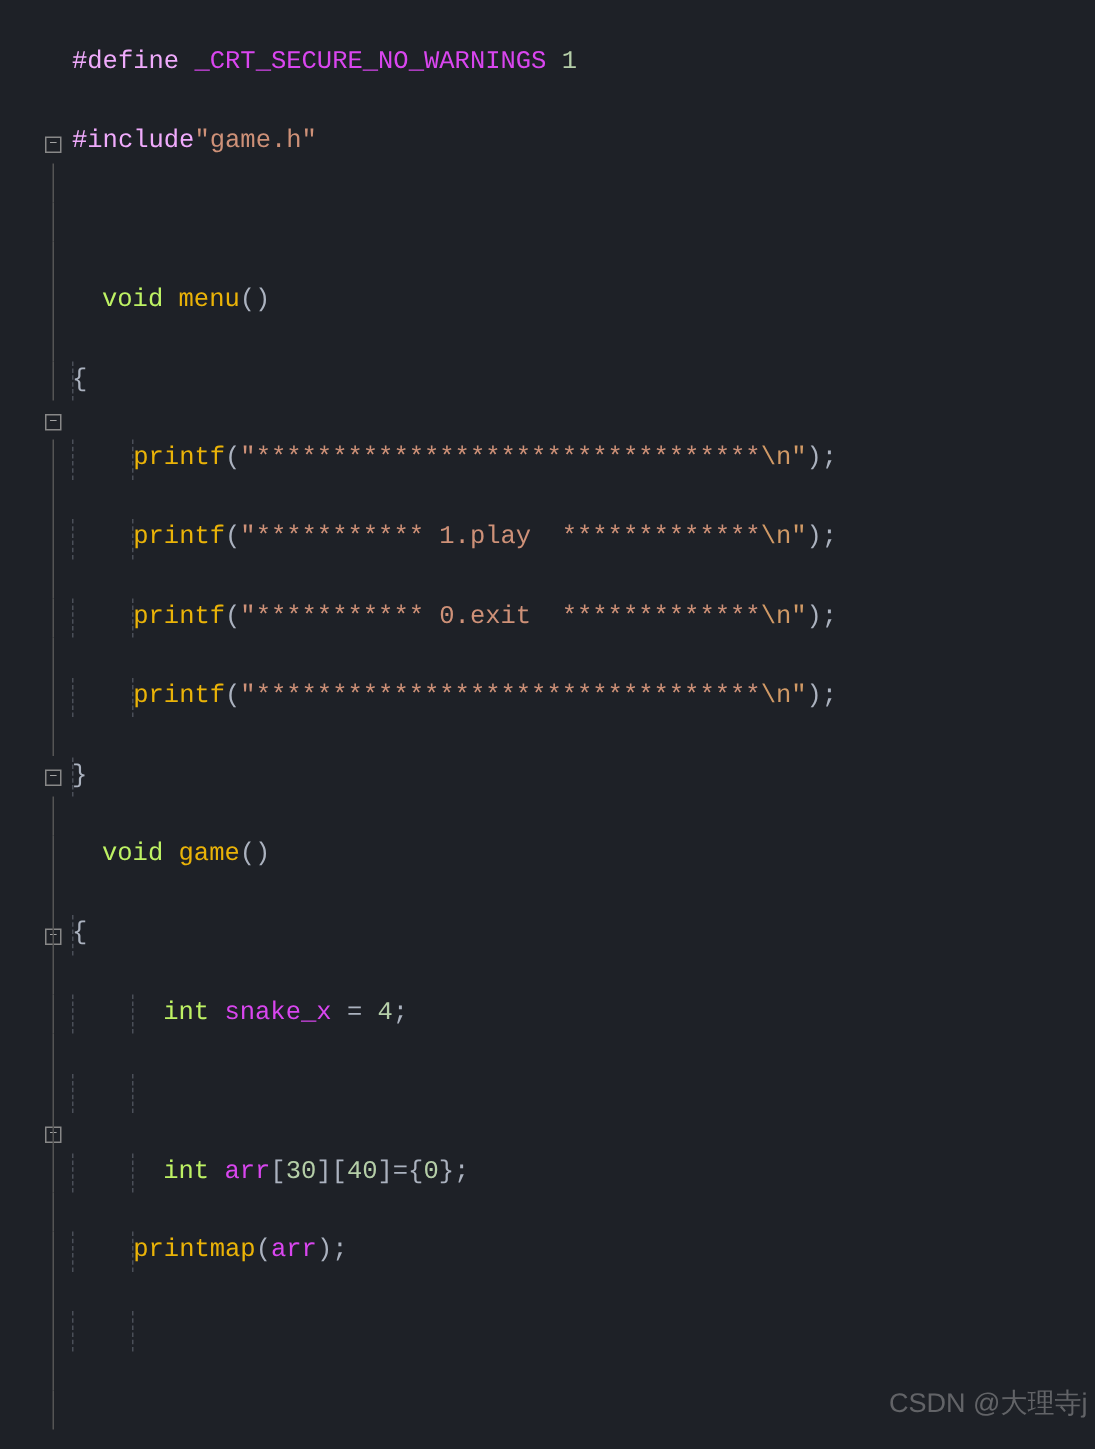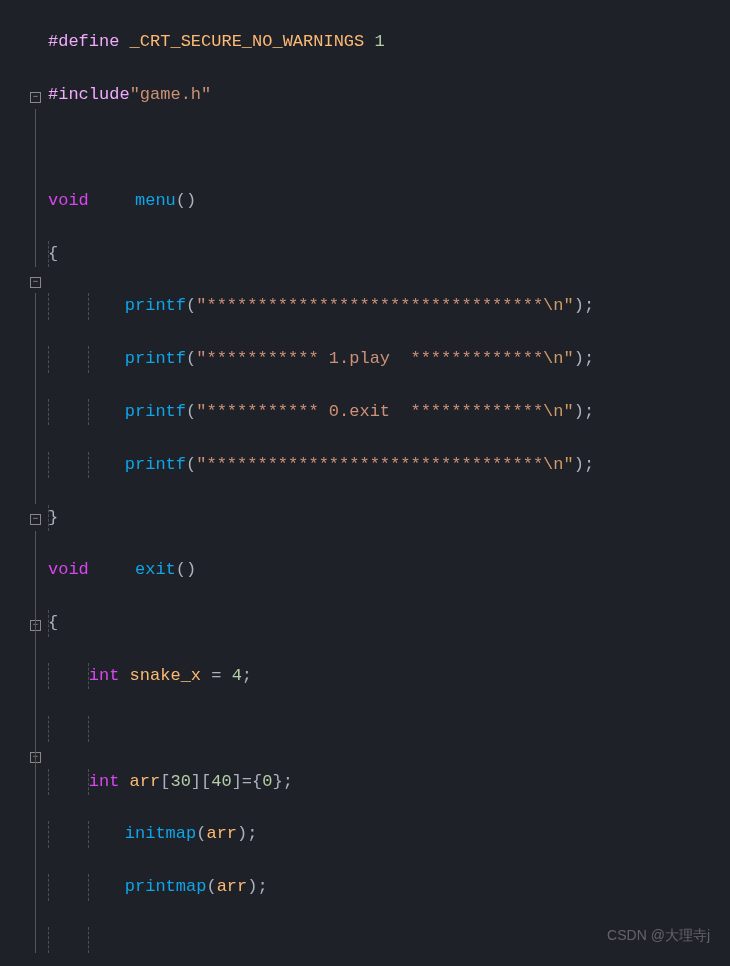--- a/index.html
+++ b/index.html
@@ -62,34 +62,34 @@
       position: relative;
     }
     .line { height: 26.4px; position: relative; }
     .indent-guide {
       position: absolute;
       top: 0;
       bottom: 0;
       border-left: 1px dashed #4a4f58;
     }
     .code-text { position: relative; z-index: 1; }
-    .type { color: #d946ef; }
-    .func { color: #0ea5e9; padding-left: 36px; }
+    .type { color: #bef264; margin-left: 20px; }
+    .func { color: #eab308; }
     .string { color: #ce9178; }
     .esc { color: #d19a66; }
     .num { color: #b5cea8; }
-    .ident { color: #fdba74; }
+    .ident { color: #d946ef; }
     .macro { color: #f0abfc; }
     .paren { color: #abb2bf; }
     .watermark {
       position: absolute;
       bottom: 18px;
-      right: 20px;
+      right: 5px;
       color: rgba(200,200,200,0.4);
-      font-size: 14px;
+      font-size: 18px;
       font-family: sans-serif;
       z-index: 10;
       margin-left: 36px;
     }
   </style>
 </head>
 <body>
 
 <div class="editor">
   <div class="gutter"></div>
@@ -135,26 +135,25 @@
 <div class="line"><span class="code-text"><span class="macro">#define</span><span class="ident"> _CRT_SECURE_NO_WARNINGS</span><span class="num"> 1</span></span></div>
 <div class="line"><span class="code-text"><span class="macro">#include</span><span class="string">"game.h"</span></span></div>
 <div class="line"></div>
 <div class="line"><span class="code-text"><span class="type">void</span><span class="func"> menu</span><span class="paren">()</span></span></div>
 <div class="line"><span class="indent-guide" style="left:0"></span><span class="code-text">{</span></div>
 <div class="line"><span class="indent-guide" style="left:0"></span><span class="indent-guide" style="left:40px"></span><span class="code-text">    <span class="func">printf</span>(<span class="string">"*********************************</span><span class="esc">\n"</span>);</span></div>
 <div class="line"><span class="indent-guide" style="left:0"></span><span class="indent-guide" style="left:40px"></span><span class="code-text">    <span class="func">printf</span>(<span class="string">"*********** 1.play  *************</span><span class="esc">\n"</span>);</span></div>
 <div class="line"><span class="indent-guide" style="left:0"></span><span class="indent-guide" style="left:40px"></span><span class="code-text">    <span class="func">printf</span>(<span class="string">"*********** 0.exit  *************</span><span class="esc">\n"</span>);</span></div>
 <div class="line"><span class="indent-guide" style="left:0"></span><span class="indent-guide" style="left:40px"></span><span class="code-text">    <span class="func">printf</span>(<span class="string">"*********************************</span><span class="esc">\n"</span>);</span></div>
 <div class="line"><span class="indent-guide" style="left:0"></span><span class="code-text">}</span></div>
-<div class="line"><span class="code-text"><span class="type">void</span><span class="func"> exit</span><span class="paren">()</span></span></div>
+<div class="line"><span class="code-text"><span class="type">void</span><span class="func"> game</span><span class="paren">()</span></span></div>
 <div class="line"><span class="indent-guide" style="left:0"></span><span class="code-text">{</span></div>
 <div class="line"><span class="indent-guide" style="left:0"></span><span class="indent-guide" style="left:40px"></span><span class="code-text">    <span class="type">int</span><span class="ident"> snake_x </span>= <span class="num">4</span>;</span></div>
 <div class="line"><span class="indent-guide" style="left:0"></span><span class="indent-guide" style="left:40px"></span></div>
 <div class="line"><span class="indent-guide" style="left:0"></span><span class="indent-guide" style="left:40px"></span><span class="code-text">    <span class="type">int</span><span class="ident"> arr</span>[<span class="num">30</span>][<span class="num">40</span>]={<span class="num">0</span>};</span></div>
-<div class="line"><span class="indent-guide" style="left:0"></span><span class="indent-guide" style="left:40px"></span><span class="code-text">    <span class="func">initmap</span>(<span class="ident">arr</span>);</span></div>
 <div class="line"><span class="indent-guide" style="left:0"></span><span class="indent-guide" style="left:40px"></span><span class="code-text">    <span class="func">printmap</span>(<span class="ident">arr</span>);</span></div>
 <div class="line"><span class="indent-guide" style="left:0"></span><span class="indent-guide" style="left:40px"></span></div>
 
 
 
 
 
 
 
 

